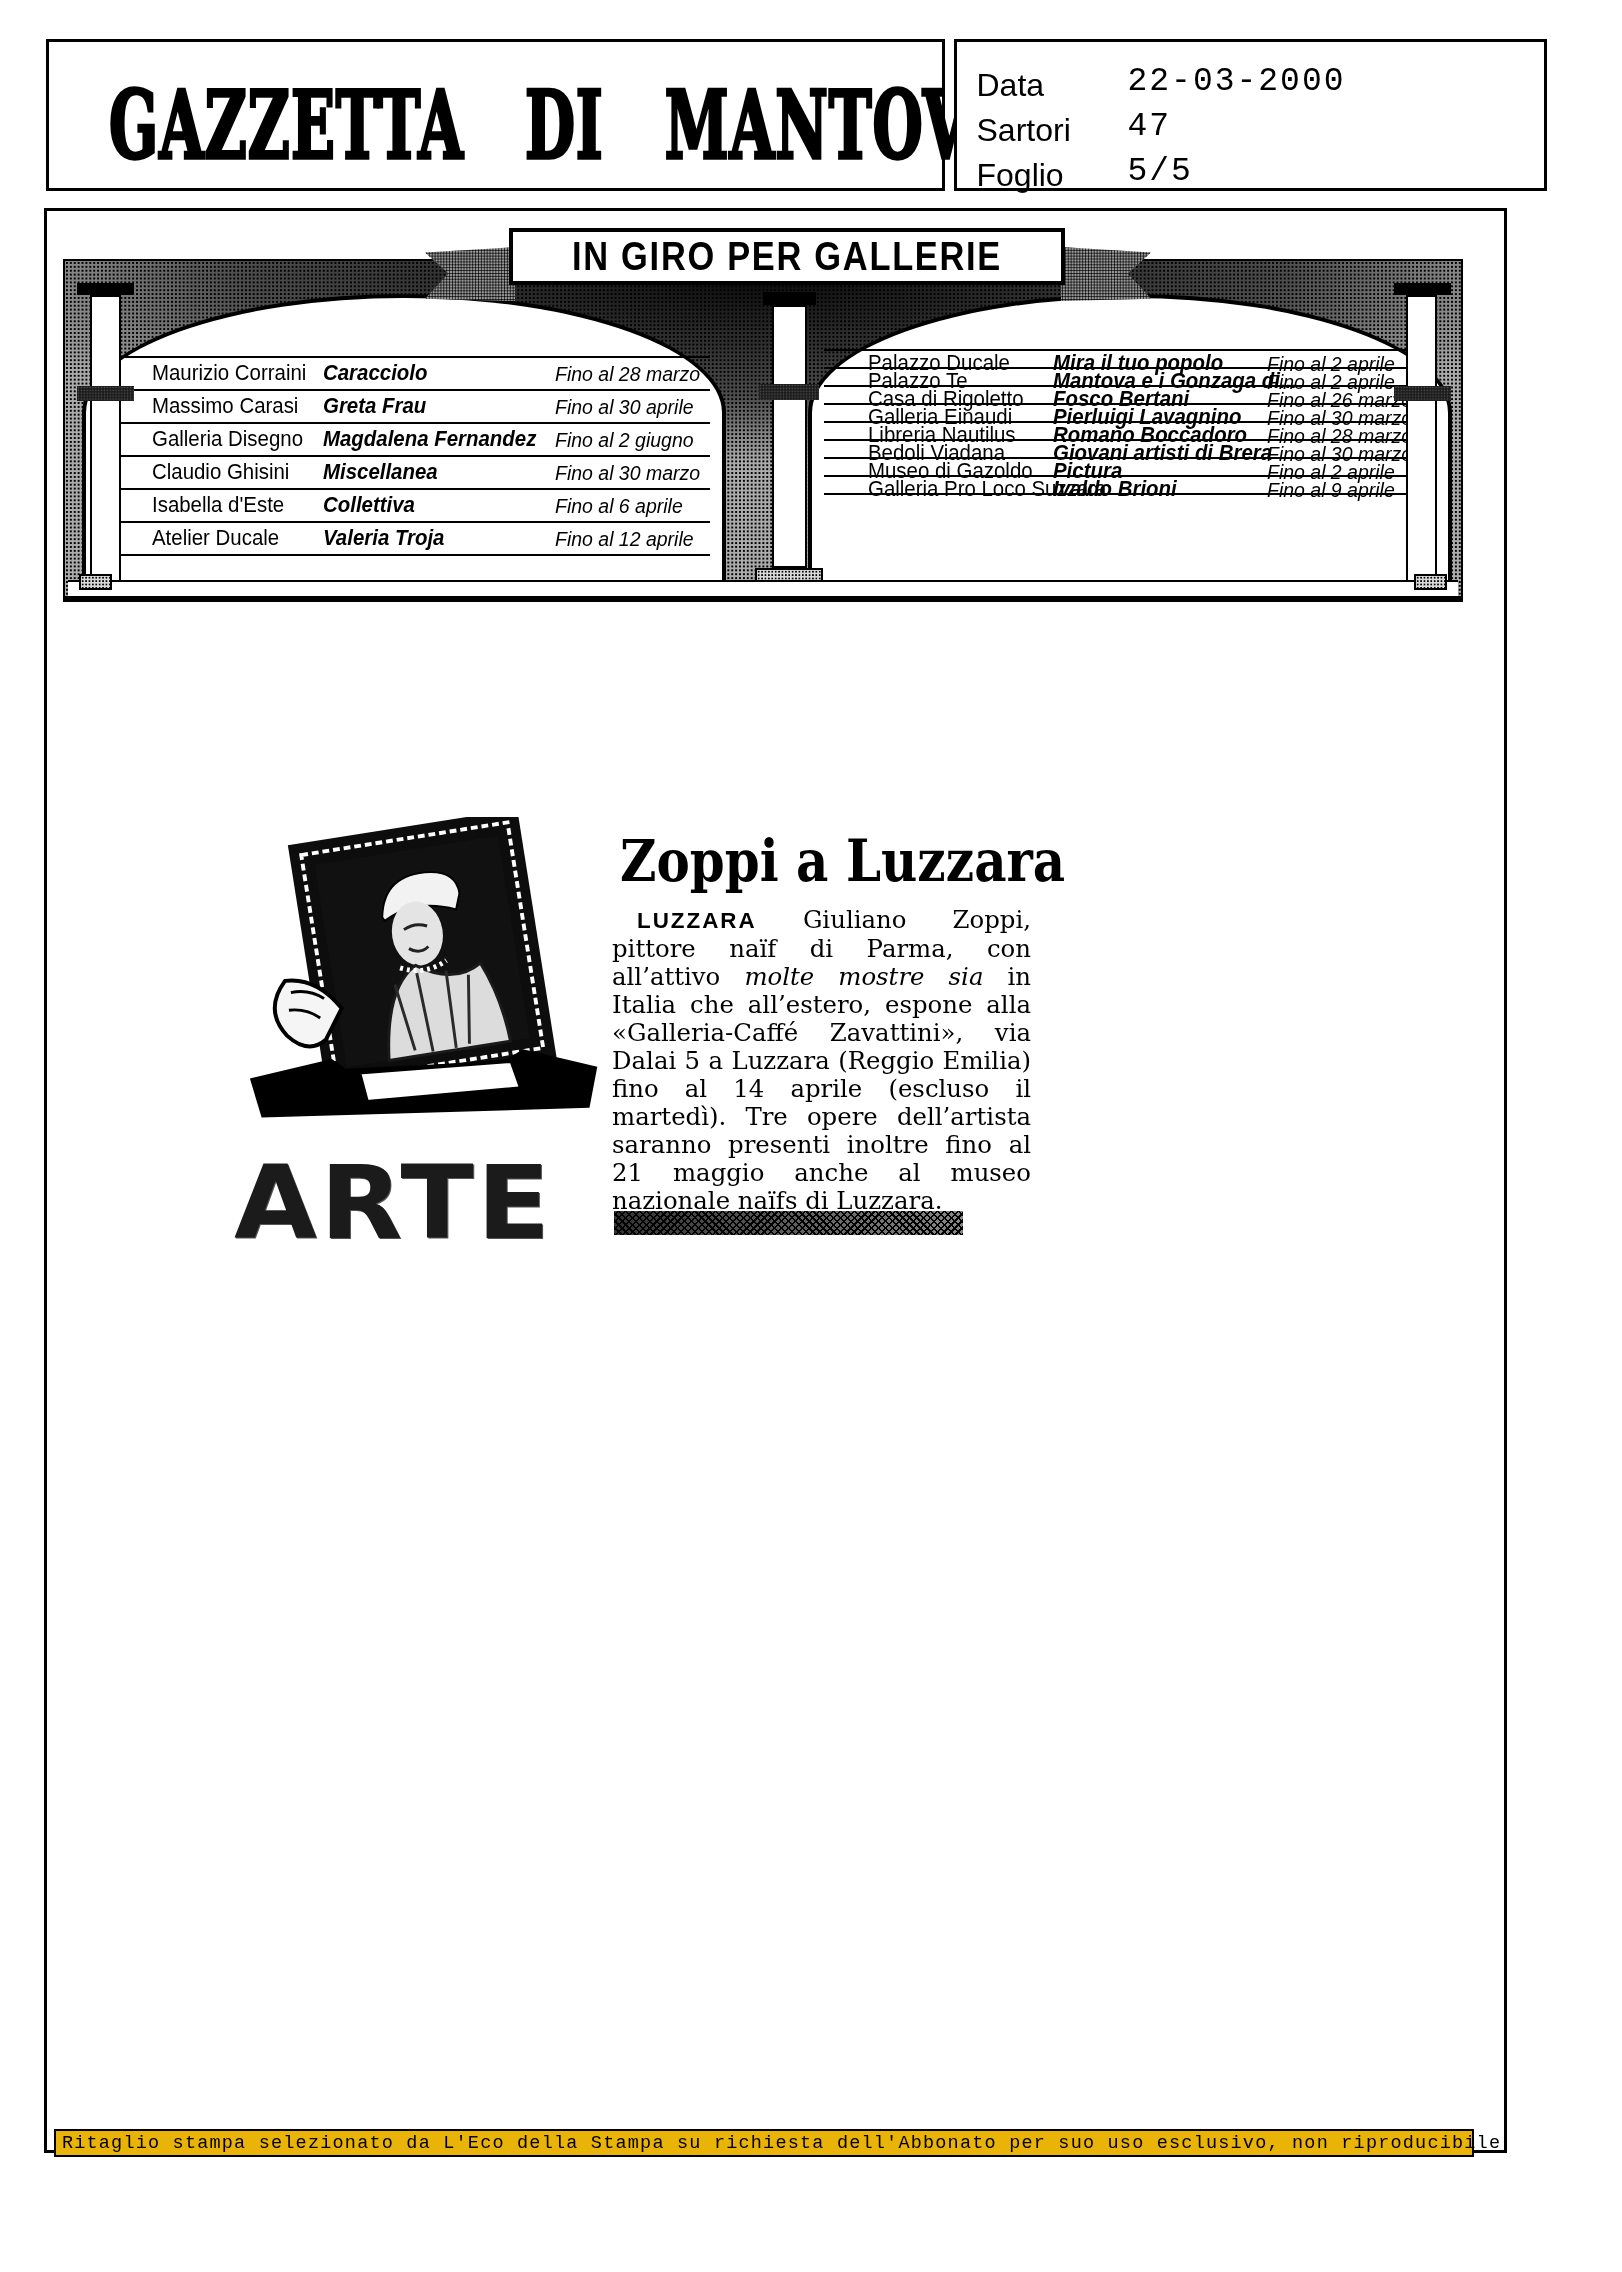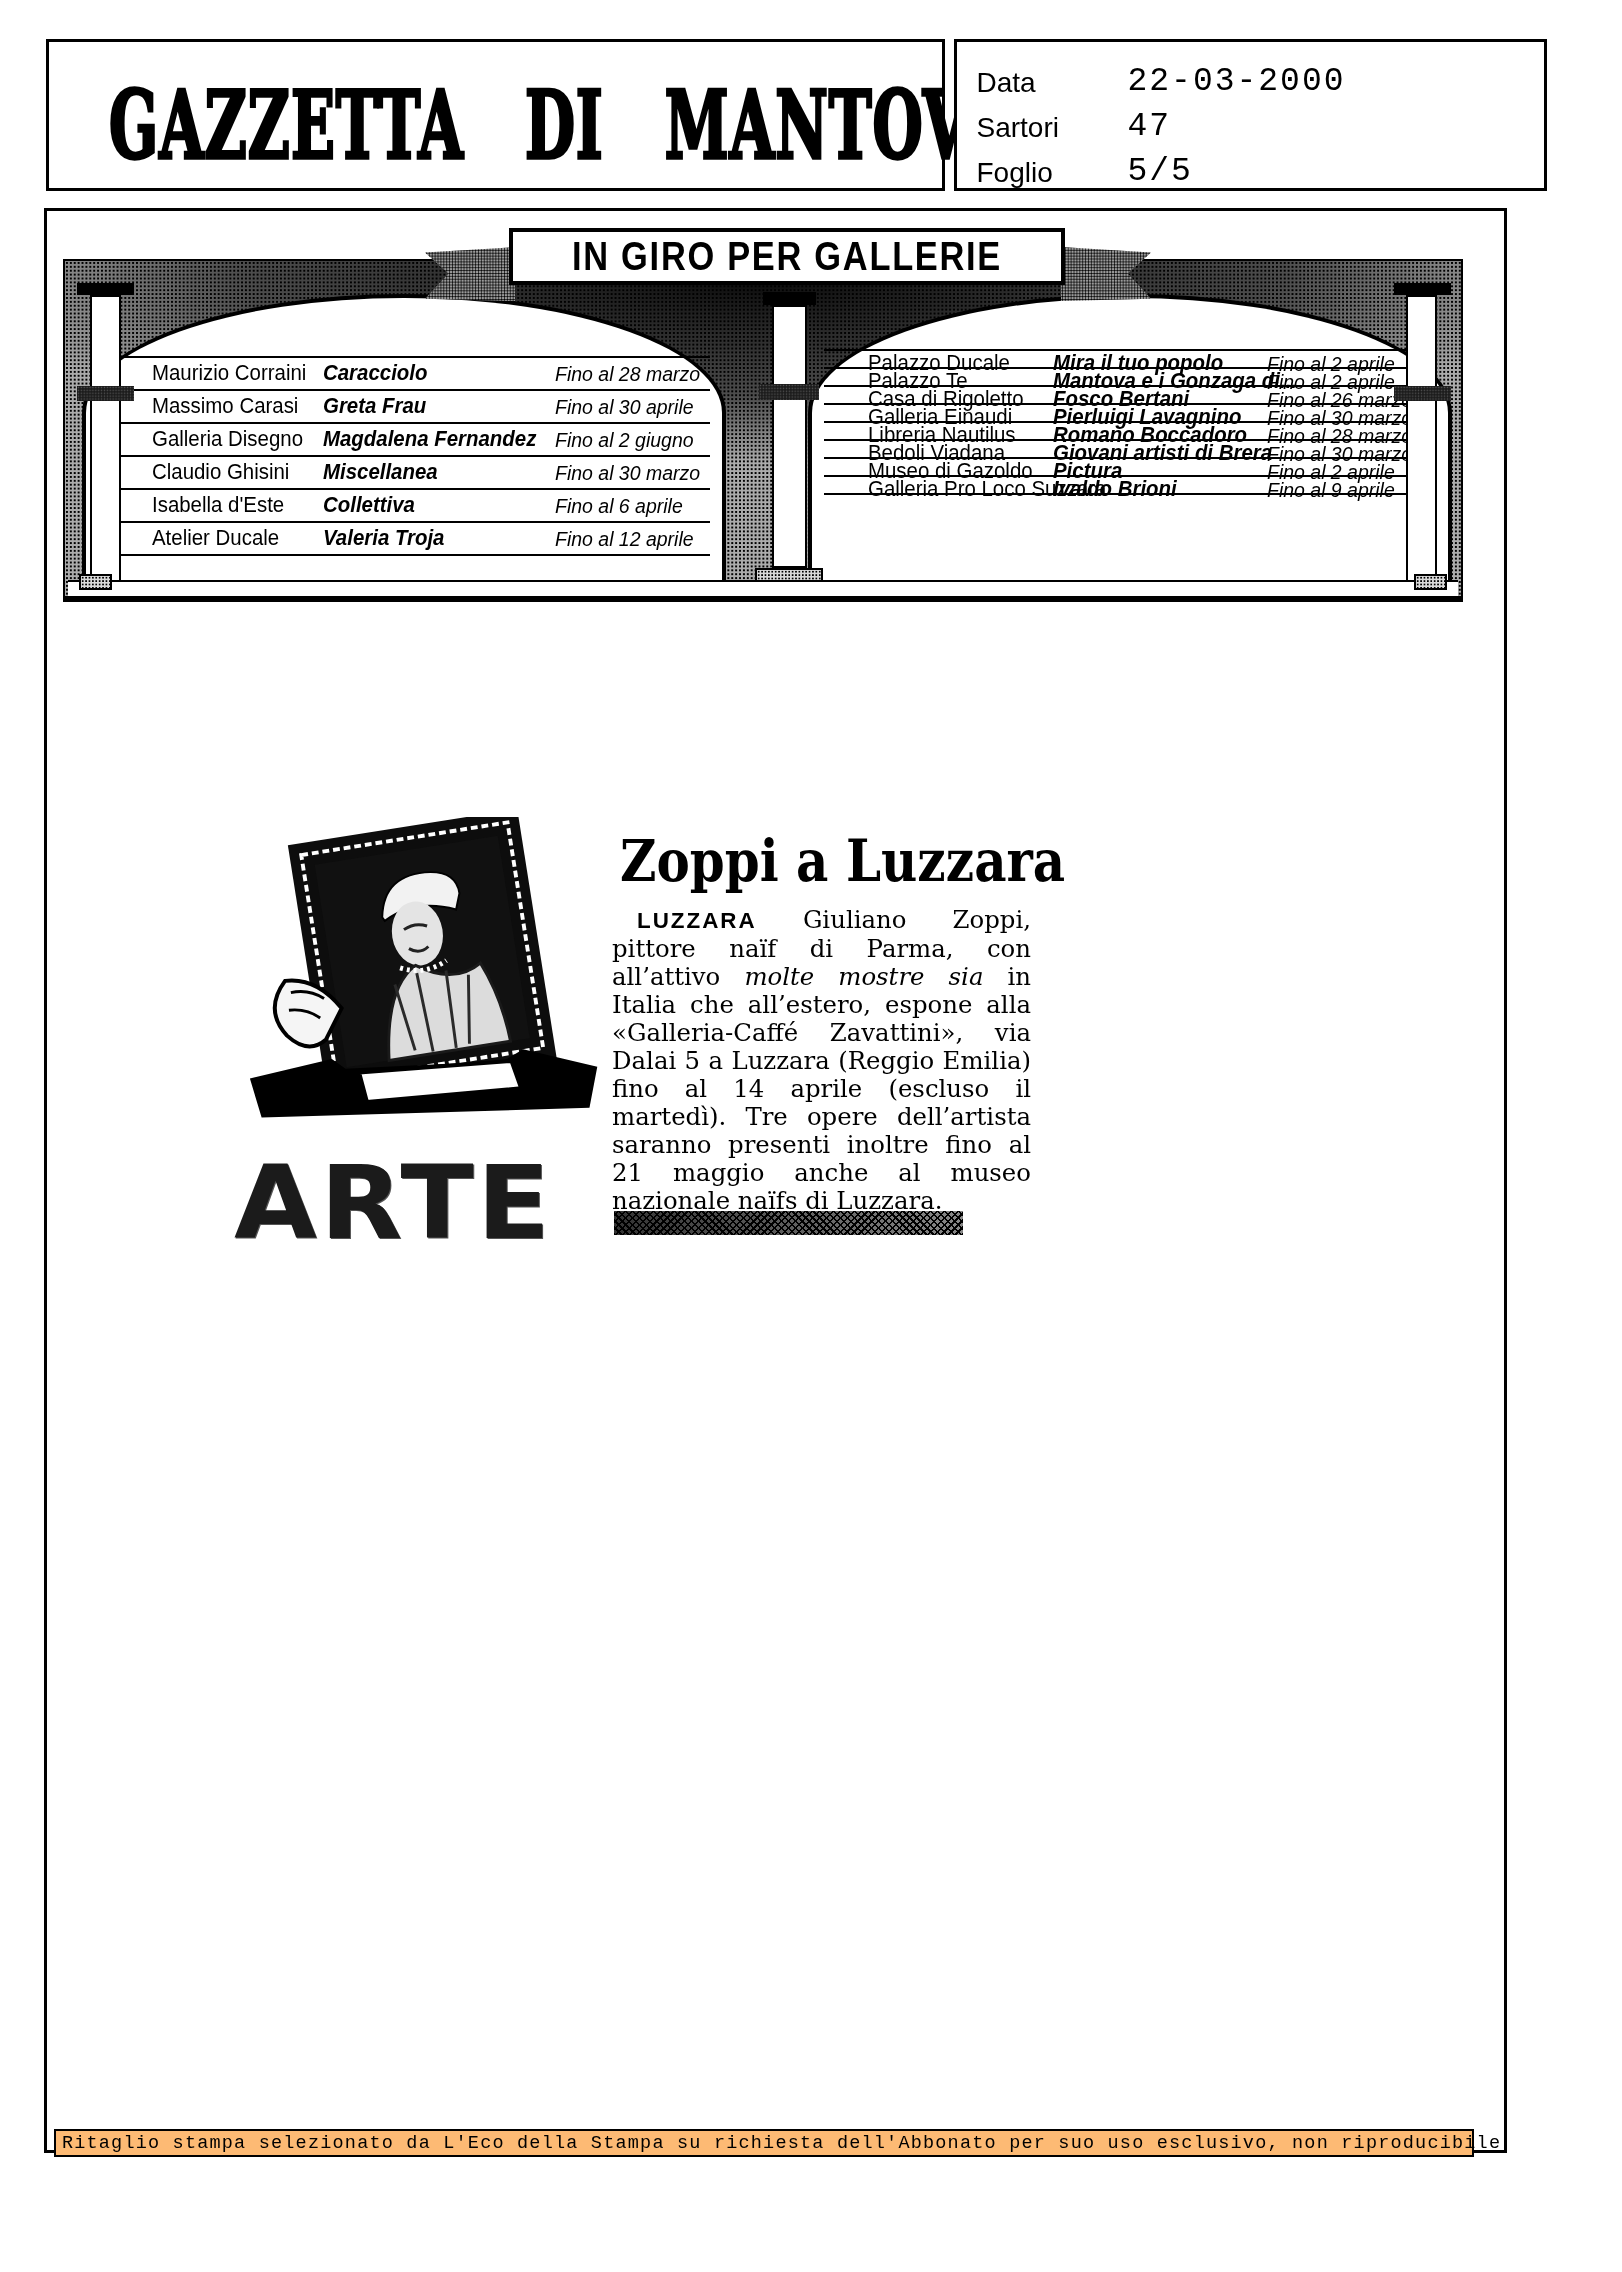--- a/index.html
+++ b/index.html
@@ -14,21 +14,21 @@
   .masthead-box{left:46px;top:39px;width:893px;height:146px;border:3.9px solid #000;background:#fff;}
   .masthead{
     left:60px;top:29px;
     font-family:"DejaVu Serif","Liberation Serif",serif;font-weight:bold;
     font-size:62px;letter-spacing:1px;word-spacing:43px;white-space:nowrap;
     transform:scale(0.93,1.5);transform-origin:left top;
     -webkit-text-stroke:2.4px #000;
   }
   .info-box{left:954px;top:39px;width:587px;height:146px;border:3.9px solid #000;background:#fff;}
   .info-row{position:absolute;left:19.5px;height:35px;}
-  .info-label{font-size:28px;color:#000;}
+  .info-label{font-size:32px;color:#000;}
   .info-value{
     position:absolute;left:151px;top:-3.9px;
     font-family:"Liberation Mono",monospace;font-size:33px;letter-spacing:2px;white-space:nowrap;
   }
 
   
   .content-frame{left:44px;top:208px;width:1457px;height:1939px;border:3.9px solid #000;background:#fff;}
 
   
   .gallery-panel{
@@ -121,21 +121,21 @@
   .arte-text{
     position:absolute;left:-7.8px;bottom:-15.6px;
     font-family:"DejaVu Sans","Liberation Sans",sans-serif;font-weight:bold;
     font-size:103px;letter-spacing:2.9px;color:#1b1b1b;white-space:nowrap;
     transform:scale(1.04,0.98);transform-origin:left bottom;
     text-shadow:1px 1px 0 #555;
   }
 
   
   .footer-box{
-    left:54px;top:2129px;width:1416px;height:24.4px;border:2.9px solid #000;background:#fdba74;
+    left:54px;top:2129px;width:1416px;height:24.4px;border:2.9px solid #000;background:#eab308;
     display:flex;align-items:center;
   }
   .footer-text{
     font-family:"Liberation Mono",monospace;font-size:18.5px;letter-spacing:1.2px;
     white-space:nowrap;padding-left:5.9px;
   }
 </style>
 </head>
 <body>
 

